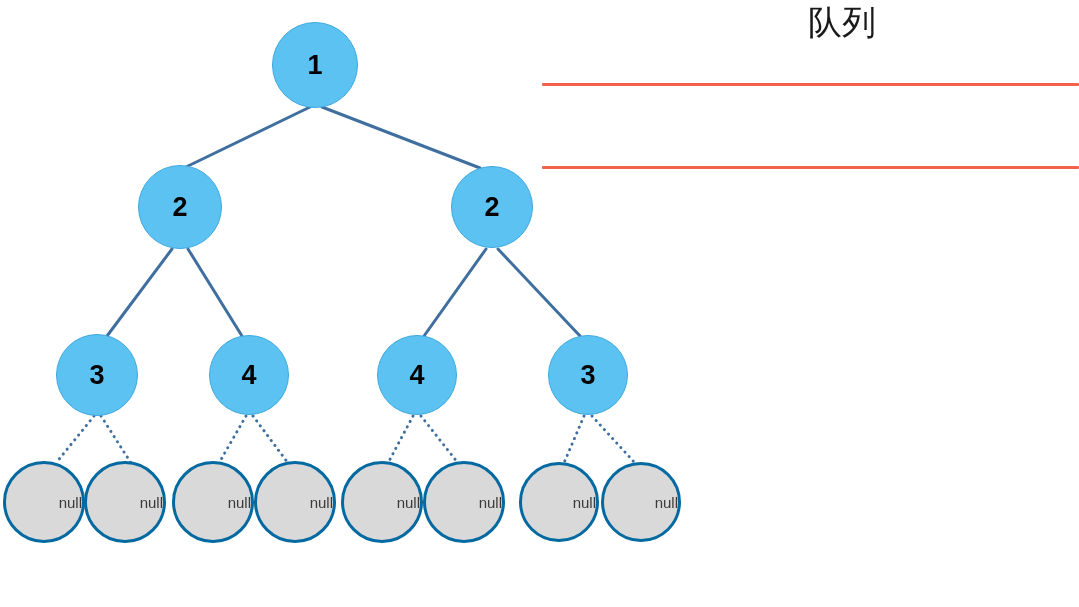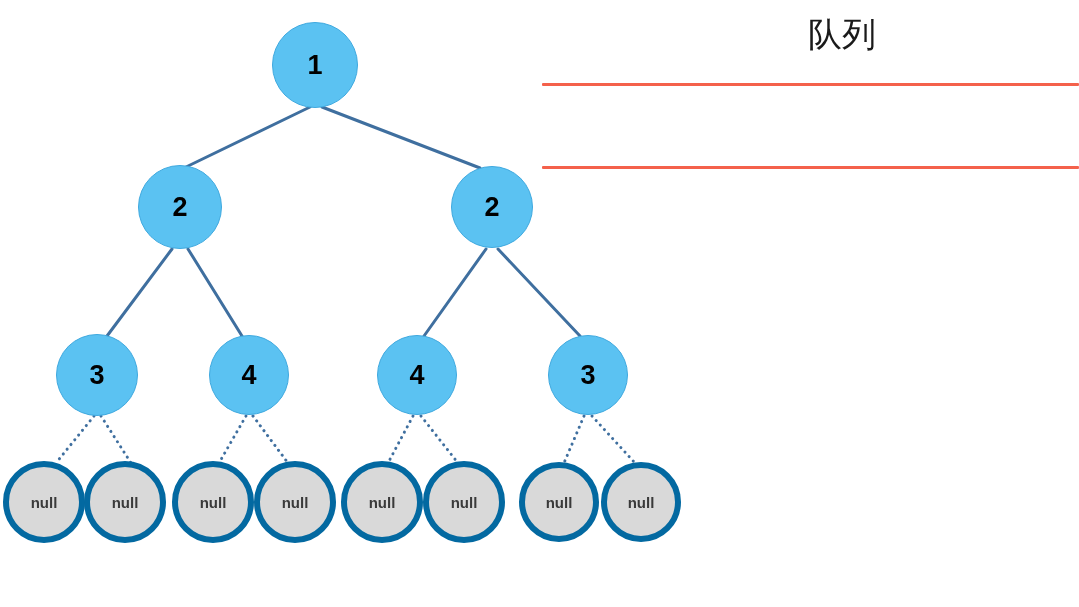--- a/index.html
+++ b/index.html
@@ -39,24 +39,25 @@
   }
   .node-value {
     background: #5BC2F2;
     border: 1px solid #3FA9DF;
     color: #000000;
     font-weight: bold;
     font-family: "Liberation Sans", sans-serif;
   }
   .node-null {
     background: #D9D9D9;
-    border: 6px solid #0369a1;
+    border: 3px solid #0369a1;
     color: #3A3A3A;
-    font-weight: bold;
+    font-weight: normal;
     font-family: "Liberation Sans", sans-serif;
+    justify-content: flex-end;
   }
   .node-label {
     line-height: 1;
     user-select: none;
   }
   .queue-title {
     position: absolute;
     color: #1a1a1a;
     font-family: "Liberation Serif", serif;
     white-space: nowrap;
@@ -136,18 +137,18 @@
       </div>
       <div class="node node-null" style="left: 519px; top: 462px; width: 80px; height: 80px;">
         <span class="node-label" style="font-size: 15px;">null</span>
       </div>
       <div class="node node-null" style="left: 601px; top: 462px; width: 80px; height: 80px;">
         <span class="node-label" style="font-size: 15px;">null</span>
       </div>
     </div>
 
   <div id="queue-layer">
-    <div class="queue-title" style="left: 808px; top: 12px; font-size: 34px;">队列</div>
+    <div class="queue-title" style="left: 808px; top: 0; font-size: 34px;">队列</div>
   <div class="queue-line" style="left: 542px; top: 83px; width: 537px; background: rgb(244, 97, 75);"></div>
       <div class="queue-line" style="left: 542px; top: 166px; width: 537px; background: rgb(244, 97, 75);"></div>
     </div>
 
 </div>
 
 </body></html>

